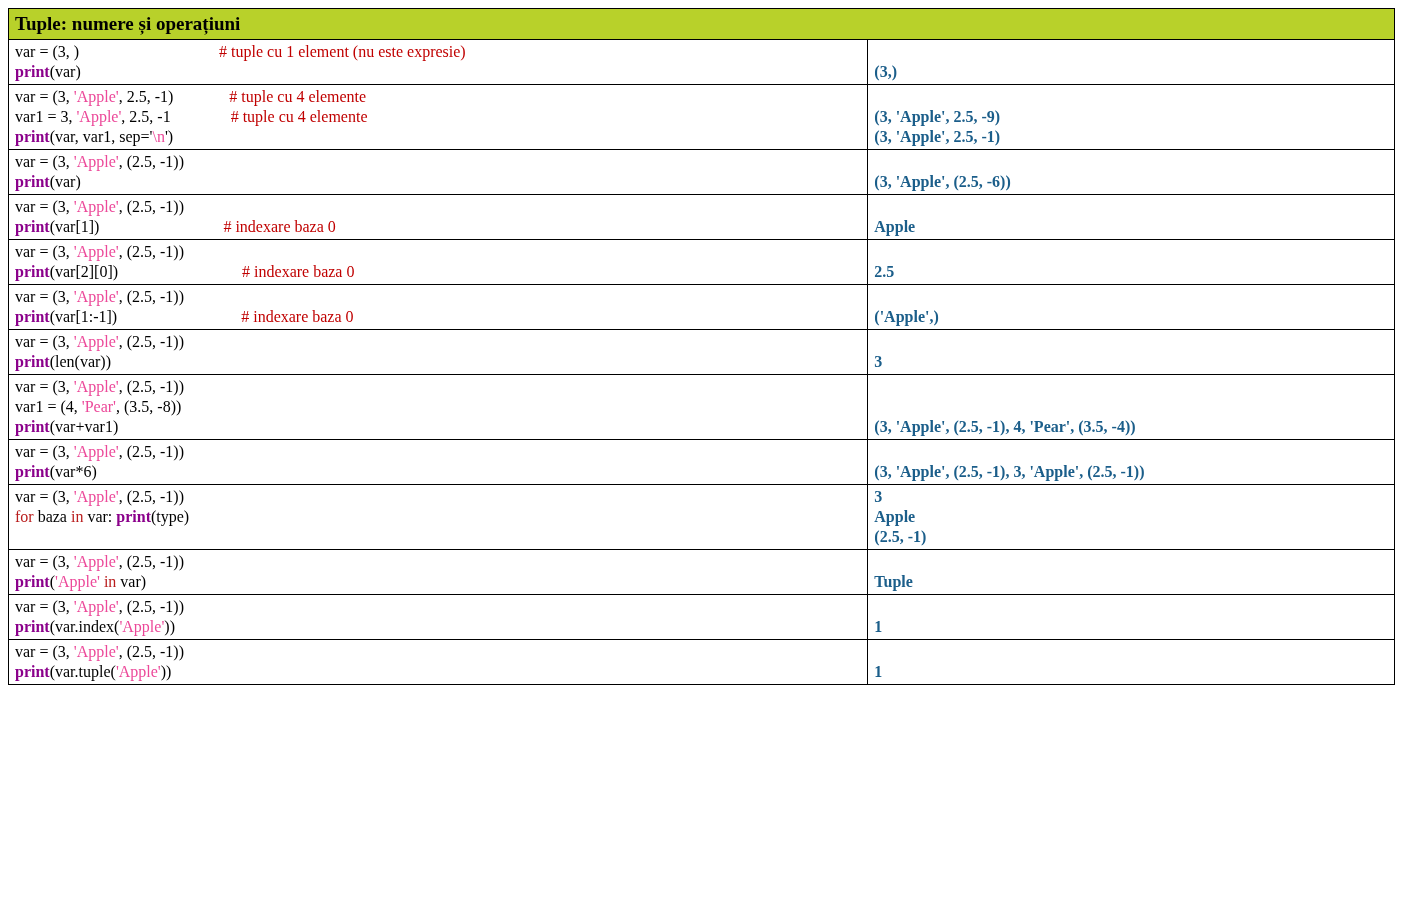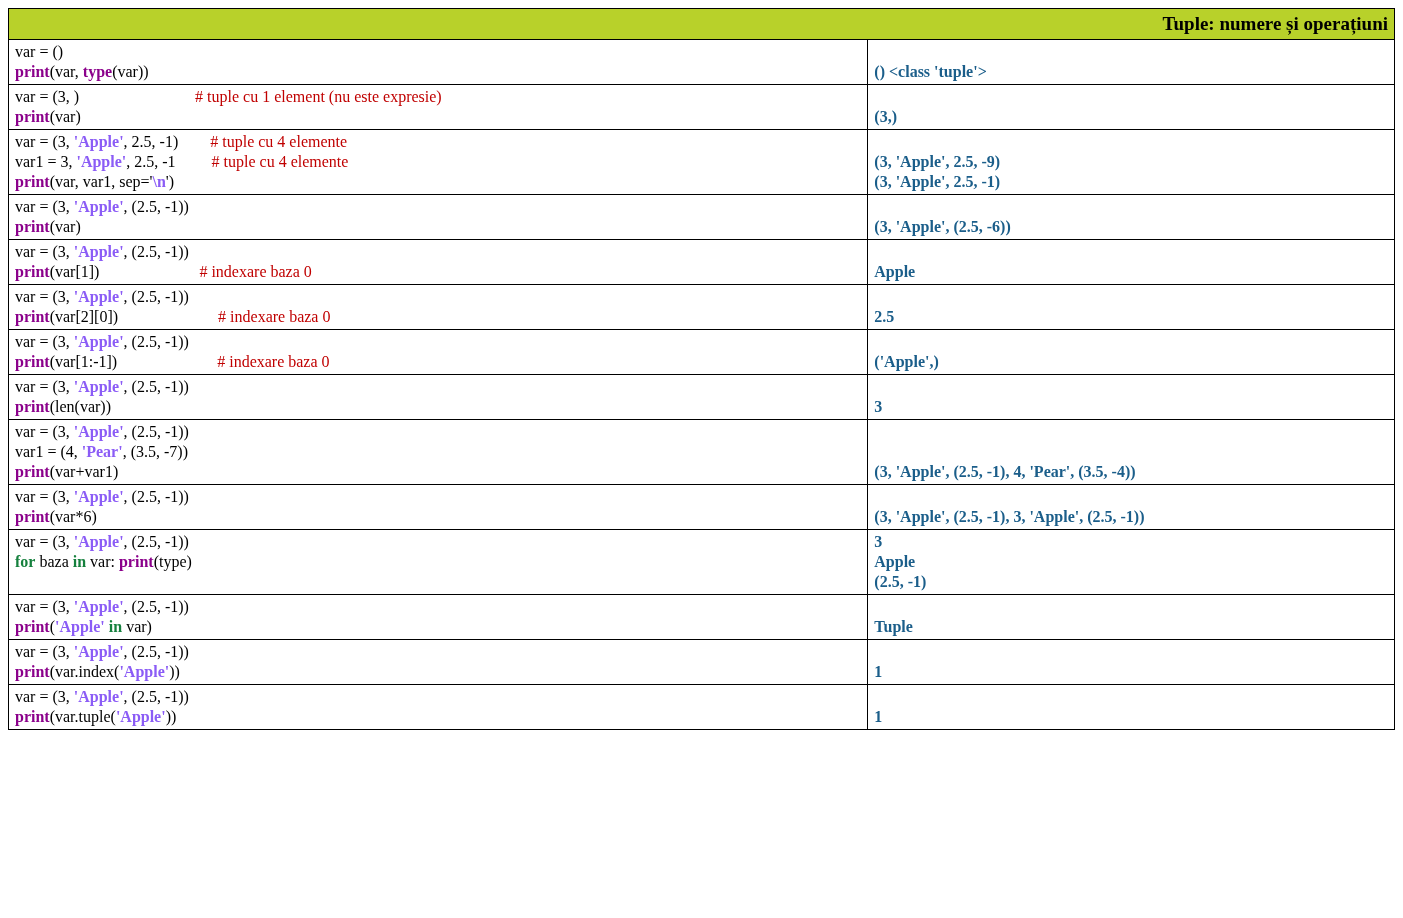--- a/index.html
+++ b/index.html
@@ -14,68 +14,61 @@
     border-collapse: collapse;
     width: 100%;
     table-layout: fixed;
   }
   table.main th.title {
     background: #b8d12a;
     border: 1px solid #000;
     font-weight: bold;
     font-size: 19px;
     padding: 4px 6px;
-    text-align: right;
+    text-align: left;
   }
   table.main td {
     border: 1px solid #000;
     padding: 2px 6px 2px 6px;
     vertical-align: bottom;
   }
   col.code { width: 62%; }
   col.out  { width: 38%; }
   .code-cell {
     font-family: "Liberation Serif", "Times New Roman", serif;
     white-space: normal;
     line-height: 1.25;
   }
   .out-cell {
     color: #1b5e8a;
     font-weight: bold;
     line-height: 1.25;
     white-space: pre-line;
   }
   .kw-purple { color: #8b008b; font-weight: bold; }
-  .str-green { color: #8b5cf6; font-weight: bold; }
-  .comment-red { color: #c00000; }
-  .kw-orange { color: #15803d; font-weight: bold; }
+  .str-green { color: #ec4899; font-weight: normal; }
+  .comment-red { color: #c00000; margin-left: 24px; }
+  .kw-orange { color: #b91c1c; font-weight: normal; }
   .cline { display: block; }
   .seg { white-space: pre; }
 </style>
 </head>
 <body>
 
 <table class="main">
   <colgroup>
     <col class="code">
     <col class="out">
   </colgroup>
   <thead>
     <tr>
       <th class="title" colspan="2">Tuple: numere și operațiuni</th>
     </tr>
   </thead>
   <tbody id="tbody">
-      <tr>
-        <td class="code-cell" style="vertical-align: top;">
-          <span class="cline"><span class="seg">var = ()</span></span>
-          <span class="cline"><span class="seg kw-purple">print</span><span class="seg">(var, </span><span class="seg kw-purple">type</span><span class="seg">(var))</span></span>
-        </td>
-        <td class="out-cell">() &lt;class 'tuple'&gt;</td>
-      </tr>
       <tr>
         <td class="code-cell" style="vertical-align: top;">
           <span class="cline"><span class="seg">var = (3, )                             </span><span class="seg comment-red"># tuple cu 1 element (nu este expresie)</span></span>
           <span class="cline"><span class="seg kw-purple">print</span><span class="seg">(var)</span></span>
         </td>
         <td class="out-cell">(3,)</td>
       </tr>
       <tr>
         <td class="code-cell" style="vertical-align: top;">
           <span class="cline"><span class="seg">var = (3, </span><span class="seg str-green">'Apple'</span><span class="seg">, 2.5, -1)        </span><span class="seg comment-red"># tuple cu 4 elemente</span></span>
@@ -116,21 +109,21 @@
       <tr>
         <td class="code-cell" style="vertical-align: top;">
           <span class="cline"><span class="seg">var = (3, </span><span class="seg str-green">'Apple'</span><span class="seg">, (2.5, -1))</span></span>
           <span class="cline"><span class="seg kw-purple">print</span><span class="seg">(len(var))</span></span>
         </td>
         <td class="out-cell">3</td>
       </tr>
       <tr>
         <td class="code-cell" style="vertical-align: top;">
           <span class="cline"><span class="seg">var = (3, </span><span class="seg str-green">'Apple'</span><span class="seg">, (2.5, -1))</span></span>
-          <span class="cline"><span class="seg">var1 = (4, </span><span class="seg str-green">'Pear'</span><span class="seg">, (3.5, -7))</span></span>
+          <span class="cline"><span class="seg">var1 = (4, </span><span class="seg str-green">'Pear'</span><span class="seg">, (3.5, -8))</span></span>
           <span class="cline"><span class="seg kw-purple">print</span><span class="seg">(var+var1)</span></span>
         </td>
         <td class="out-cell">(3, 'Apple', (2.5, -1), 4, 'Pear', (3.5, -4))</td>
       </tr>
       <tr>
         <td class="code-cell" style="vertical-align: top;">
           <span class="cline"><span class="seg">var = (3, </span><span class="seg str-green">'Apple'</span><span class="seg">, (2.5, -1))</span></span>
           <span class="cline"><span class="seg kw-purple">print</span><span class="seg">(var*6)</span></span>
         </td>
         <td class="out-cell">(3, 'Apple', (2.5, -1), 3, 'Apple', (2.5, -1))</td>

